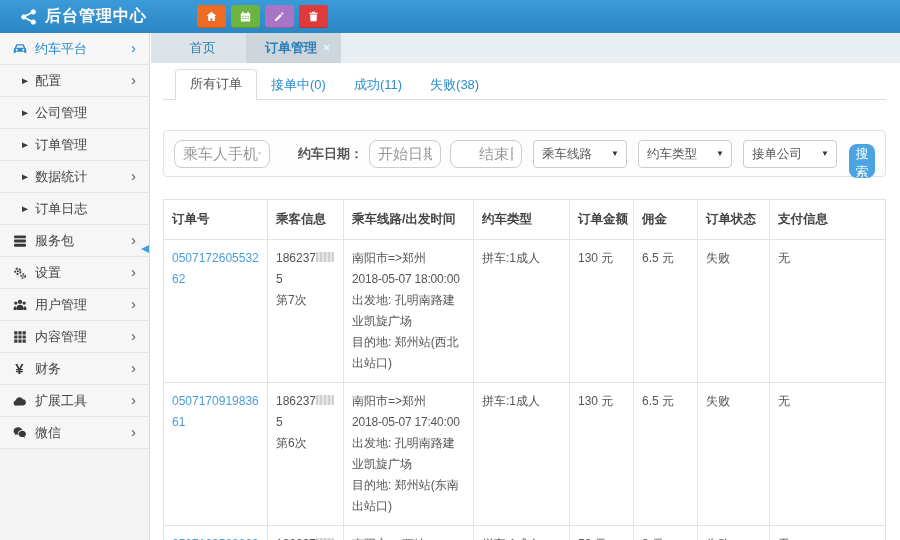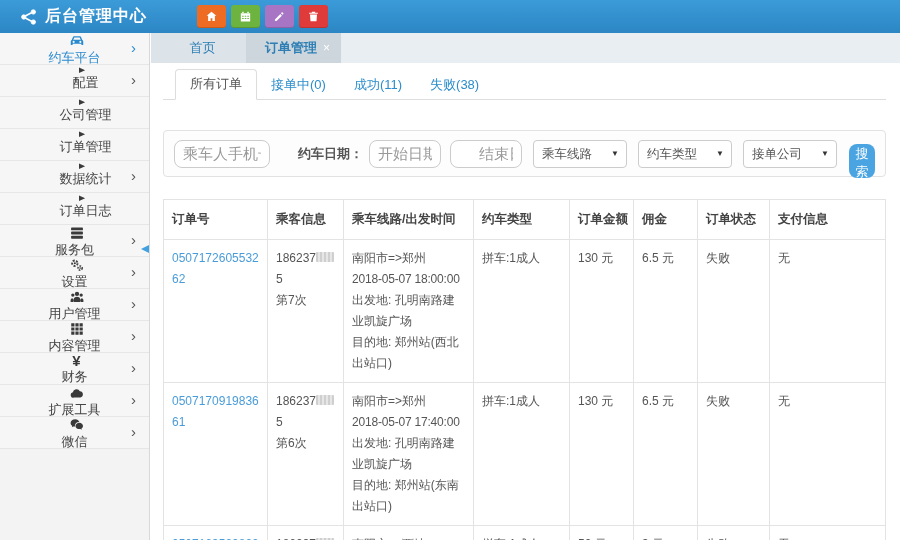--- a/index.html
+++ b/index.html
@@ -15,21 +15,21 @@
   .logo-title{font-size:16px;font-weight:bold;letter-spacing:1px;}
   #topbtns{display:flex;margin-left:14px;gap:5px;}
   .topbtn{width:29px;height:23px;border-radius:3px;border:none;display:flex;align-items:center;
     justify-content:center;cursor:pointer;box-shadow:inset 0 -1px 0 rgba(0,0,0,.15);}
   .topbtn svg{width:13px;height:13px;fill:#fff;}
 
   
   #sidebar{position:absolute;left:0;top:33px;width:150px;height:507px;background:#f3f3f3;
     border-right:1px solid #d8d8d8;}
   .side-item{position:relative;display:flex;align-items:center;height:32px;
-    border-bottom:1px solid #e6e6e6;font-size:13px;color:#444;cursor:pointer;background:#f6f6f6;flex-direction:column;}
+    border-bottom:1px solid #e6e6e6;font-size:13px;color:#444;cursor:pointer;background:#f6f6f6;}
   .side-item .ic{width:17px;height:17px;margin:0 7px 0 11px;display:flex;align-items:center;justify-content:center;}
   .side-item .ic svg{width:16px;height:16px;fill:#3a3a3a;}
   .side-item.active{color:#2a8ace;}
   .side-item.active .ic svg{fill:#2a8ace;}
   .side-item.active .chev{color:#2a8ace;}
   .side-item.sub{padding-left:22px;background:#f6f6f6;}
   .side-item.sub .tri{font-size:8px;color:#3a3a3a;margin-right:7px;transform:scaleY(.9);}
   .chev{position:absolute;right:13px;top:50%;transform:translateY(-56%);font-size:15px;color:#555;}
   .yen-glyph{font-size:15px;font-weight:bold;color:#3a3a3a;line-height:1;}
   #collapse-arrow{position:absolute;left:141px;top:245px;width:0;height:0;

